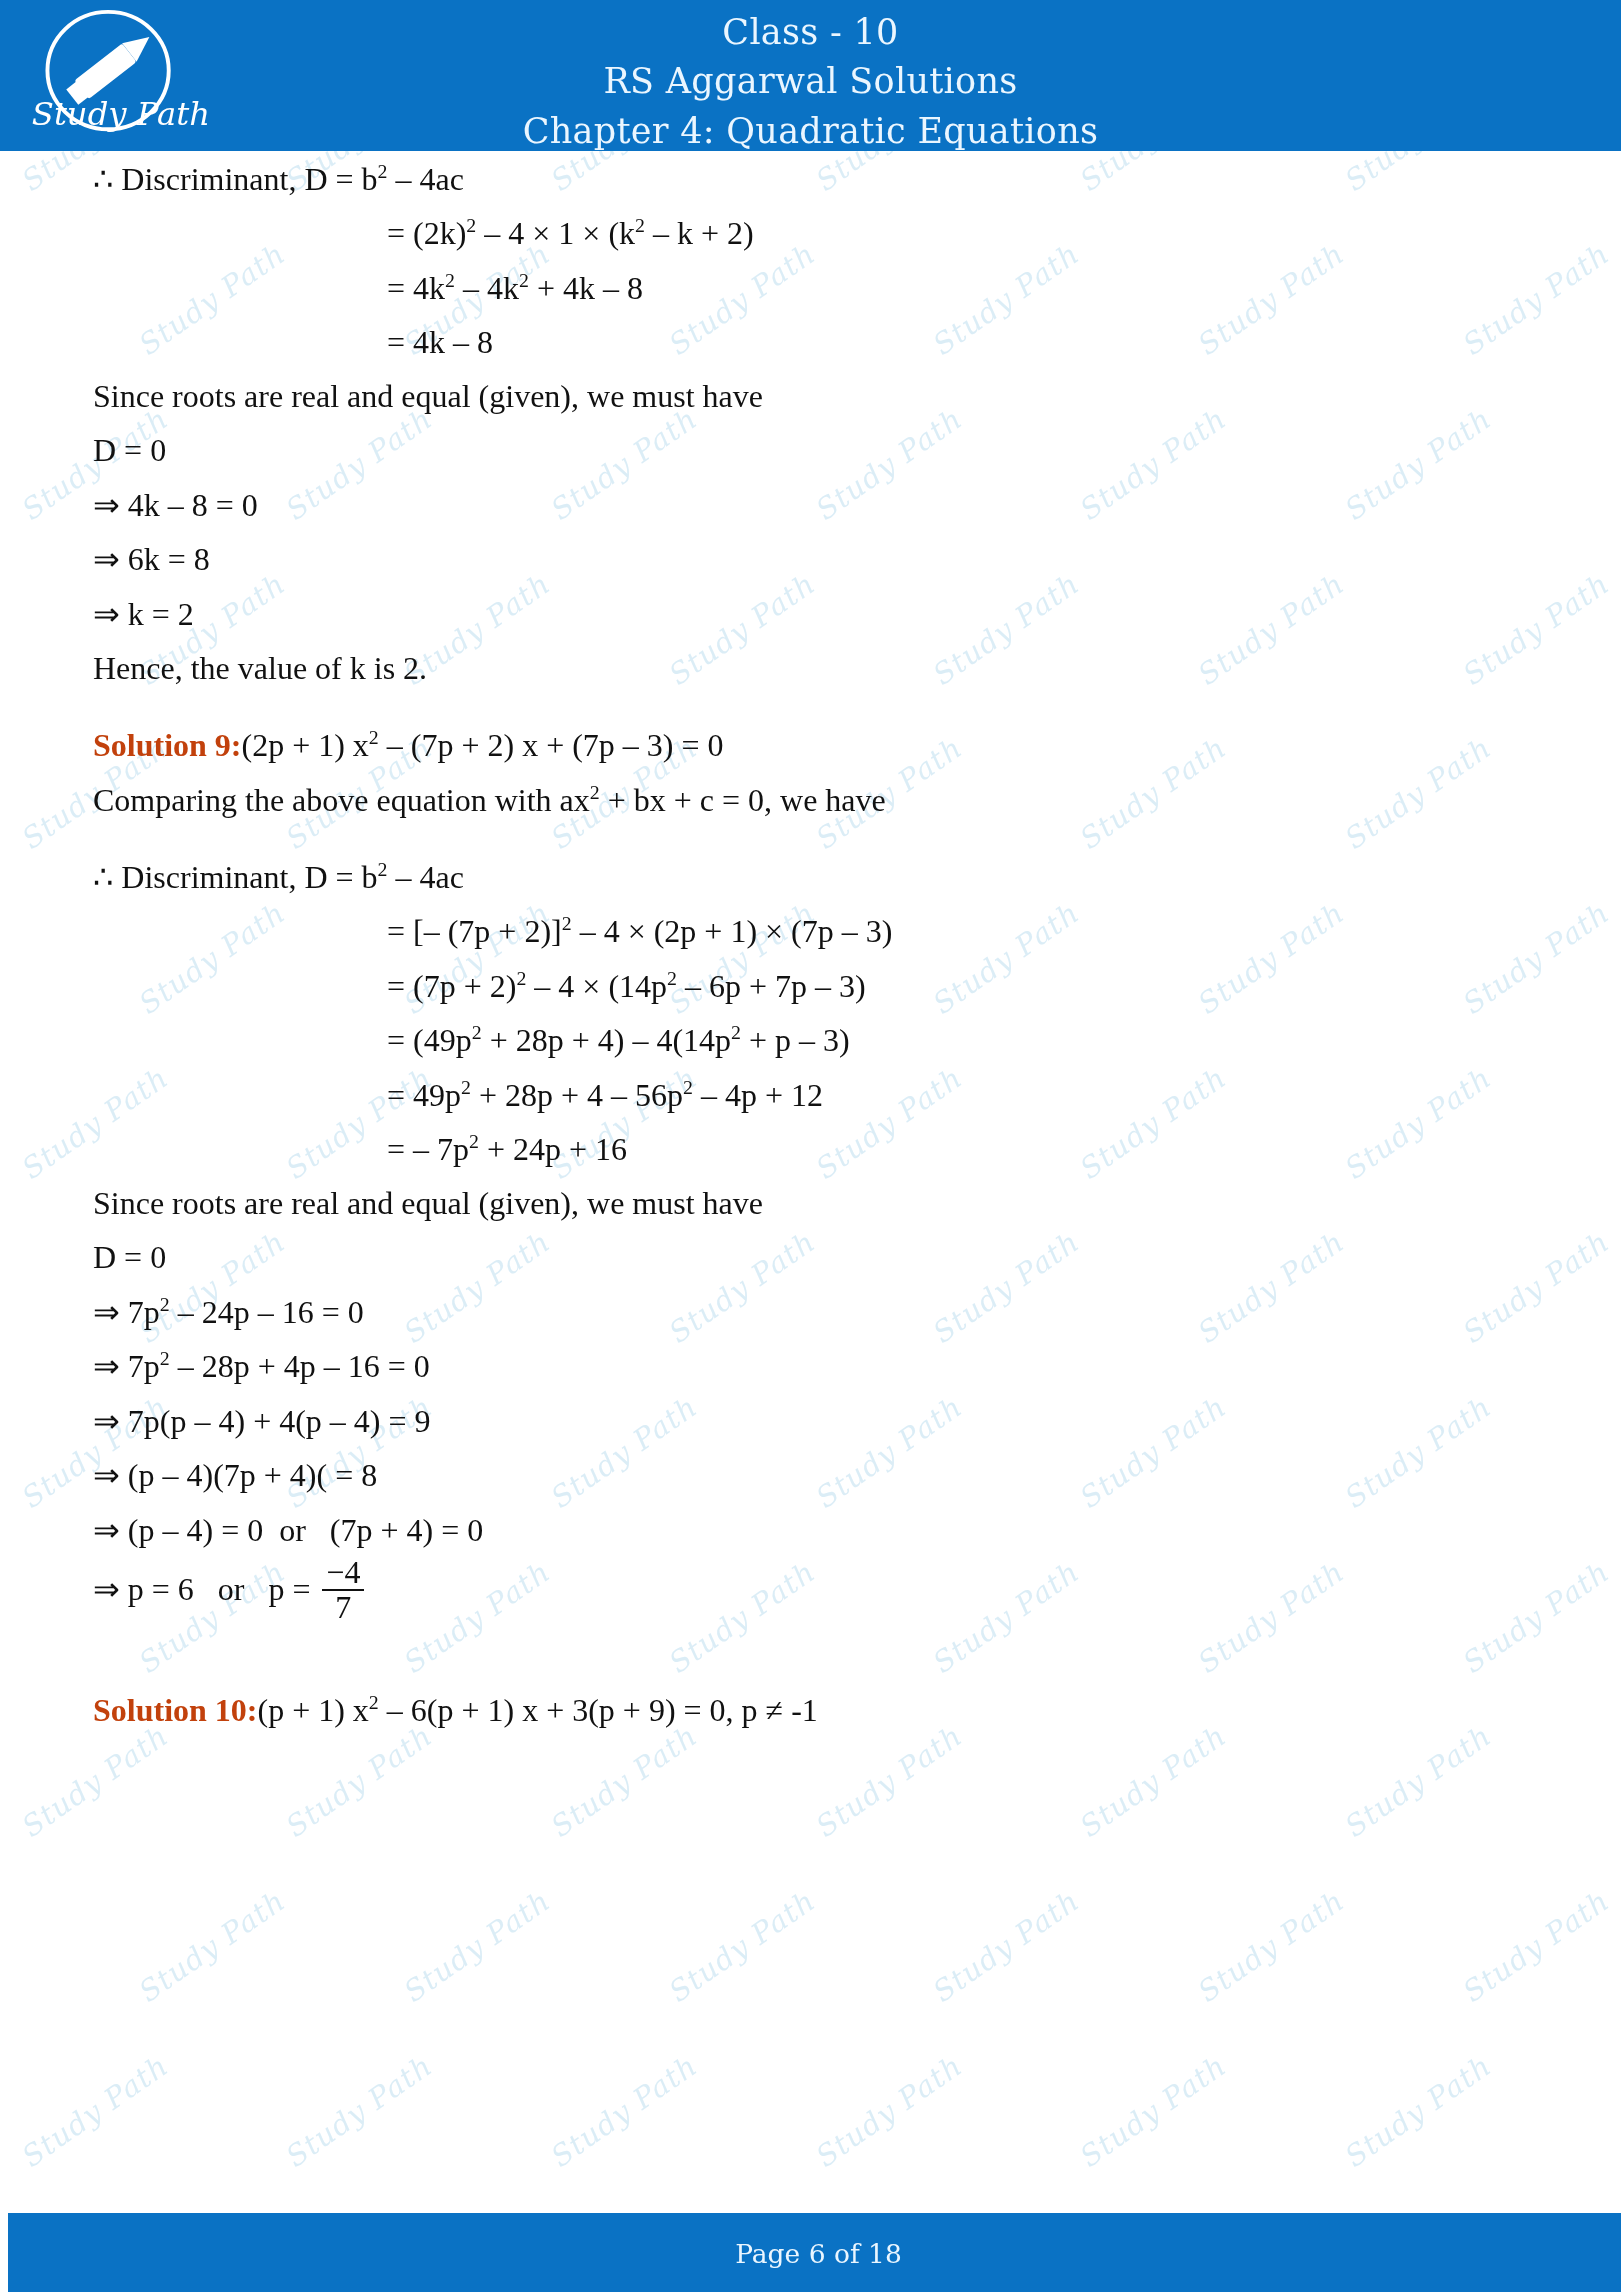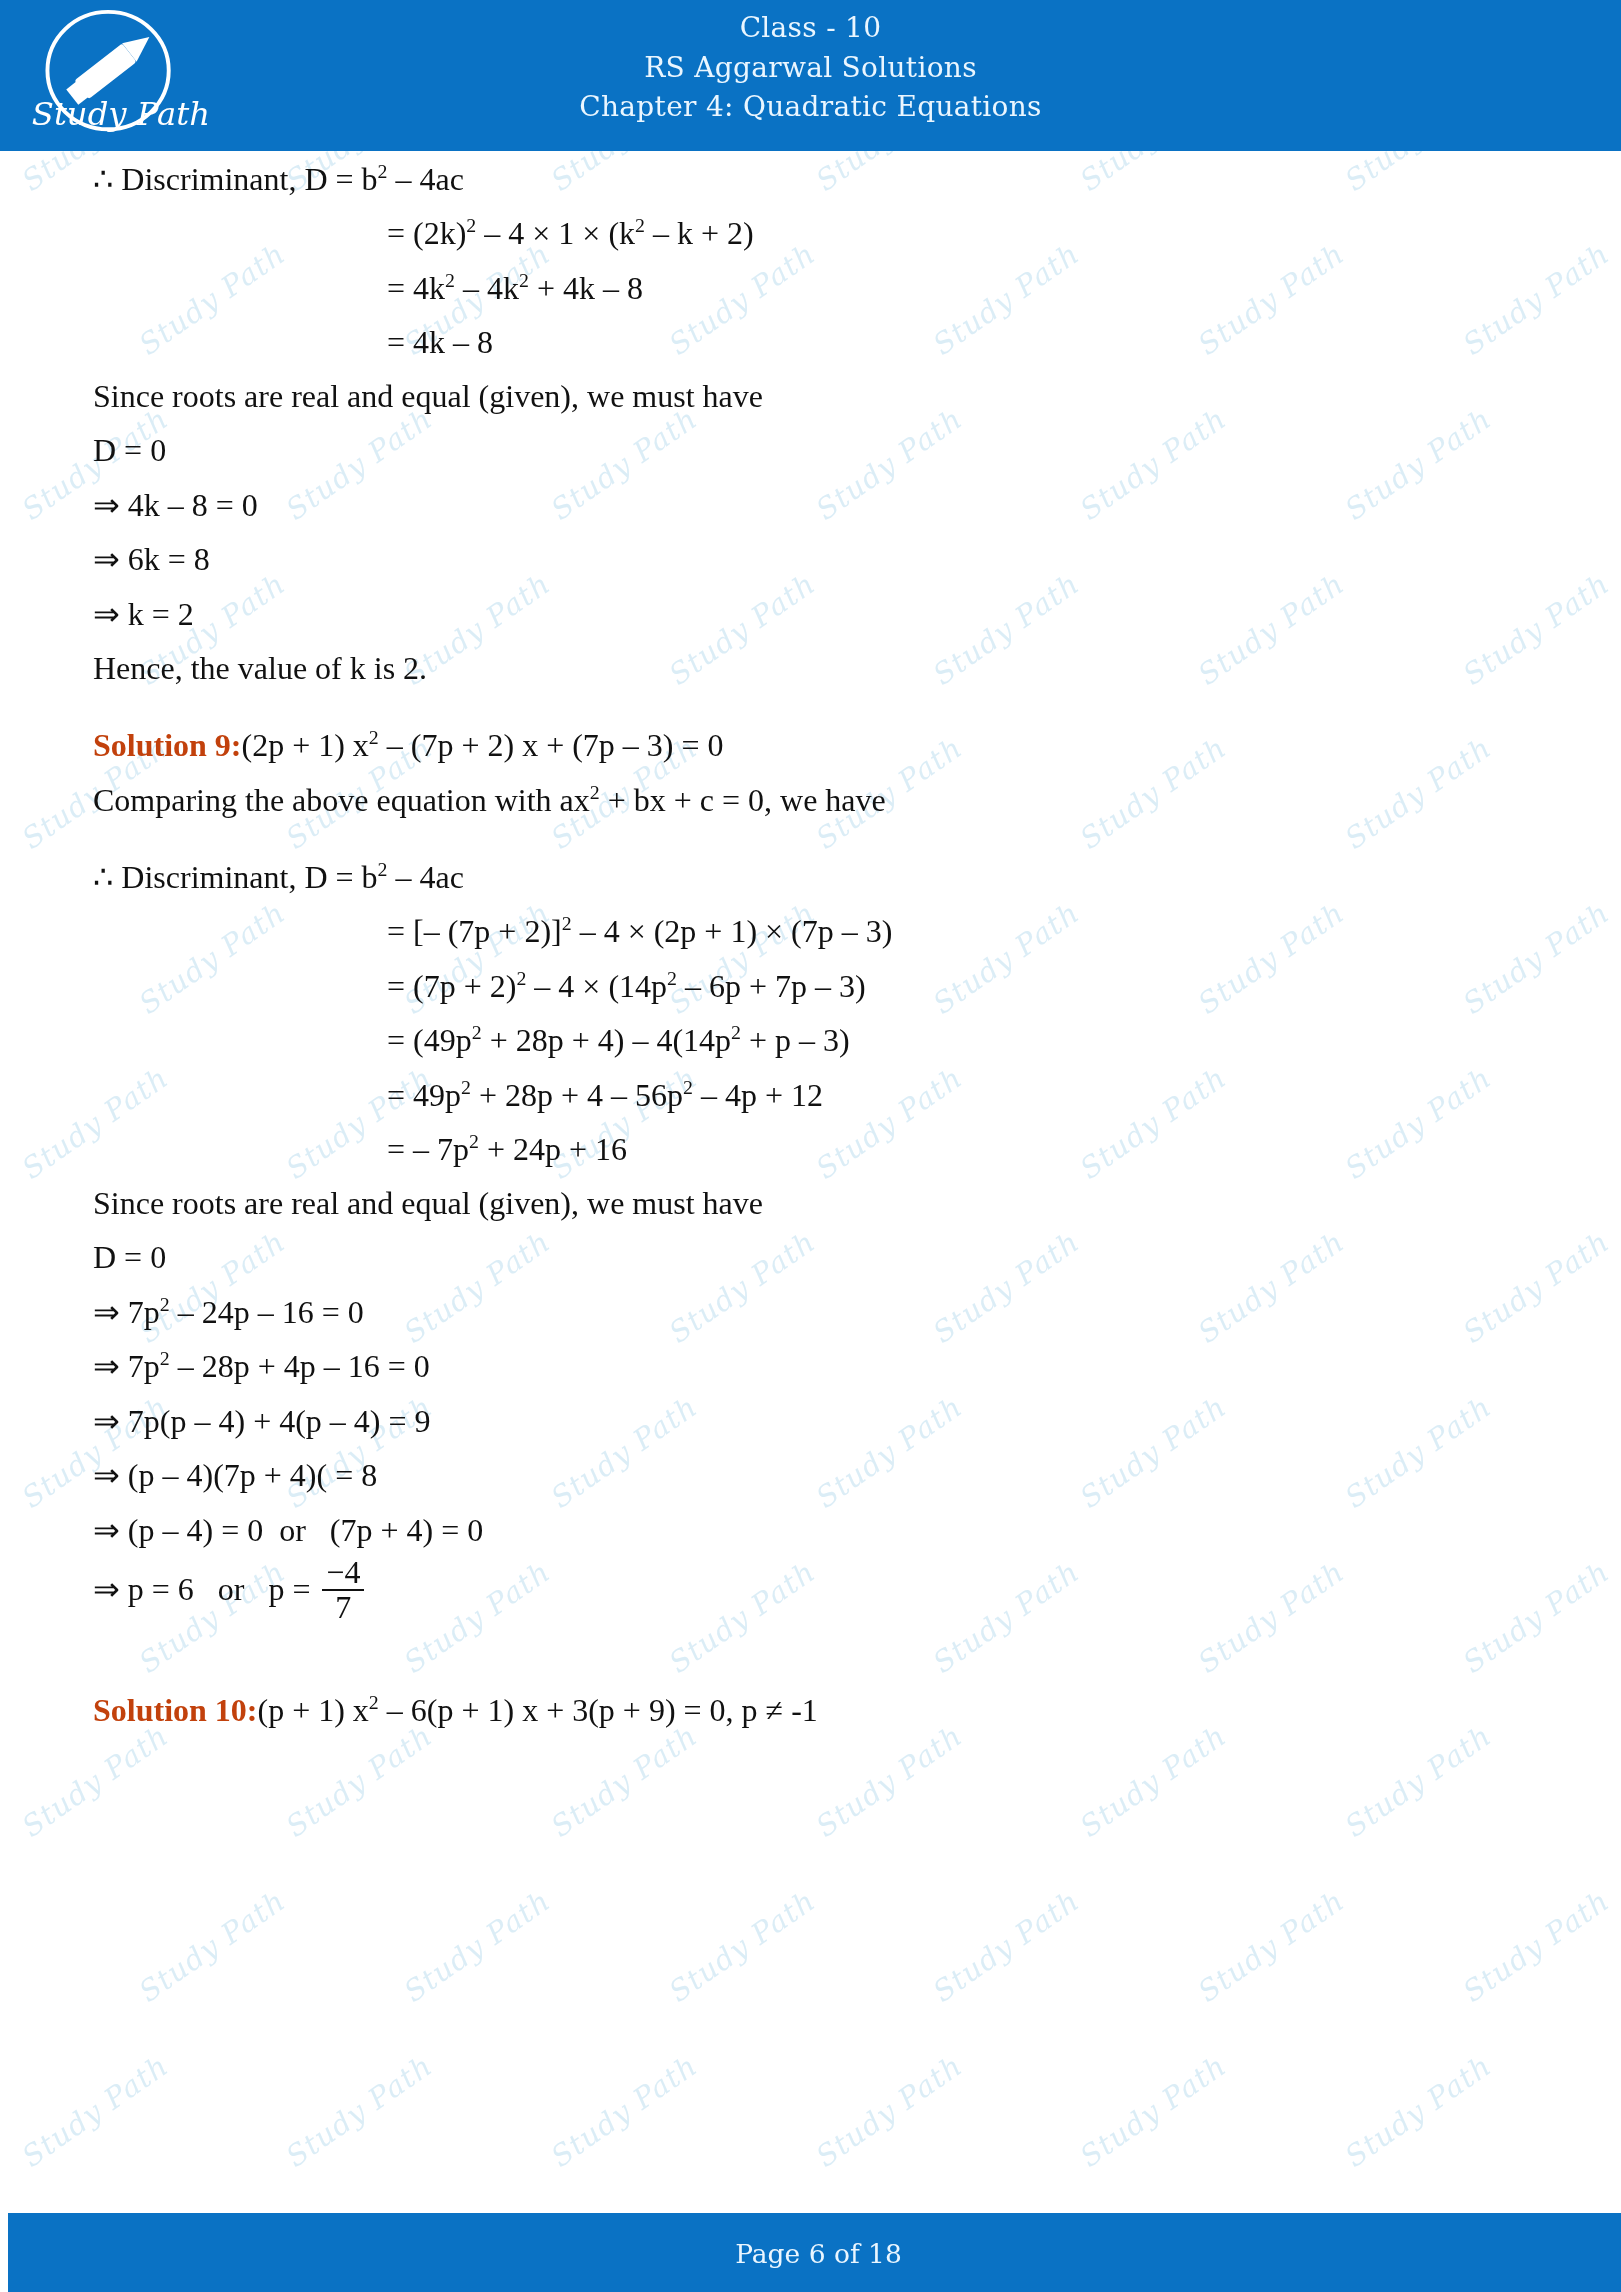--- a/index.html
+++ b/index.html
@@ -50,21 +50,21 @@
   .header-titles {
     position: absolute;
     left: 0; right: 0;
     top: 7.8px;
     text-align: center;
     color: #eaf6ff;
     font-family: "DejaVu Serif", serif;
     line-height: 1.42;
   }
   .header-titles div {
-    font-size: 28px;
+    font-size: 35px;
     letter-spacing: 0.3px;
   }
 
   .logo {
     position: absolute;
     left: 21.6px;
     top: 5.9px;
     width: 225px;
     height: 139px;
   }

